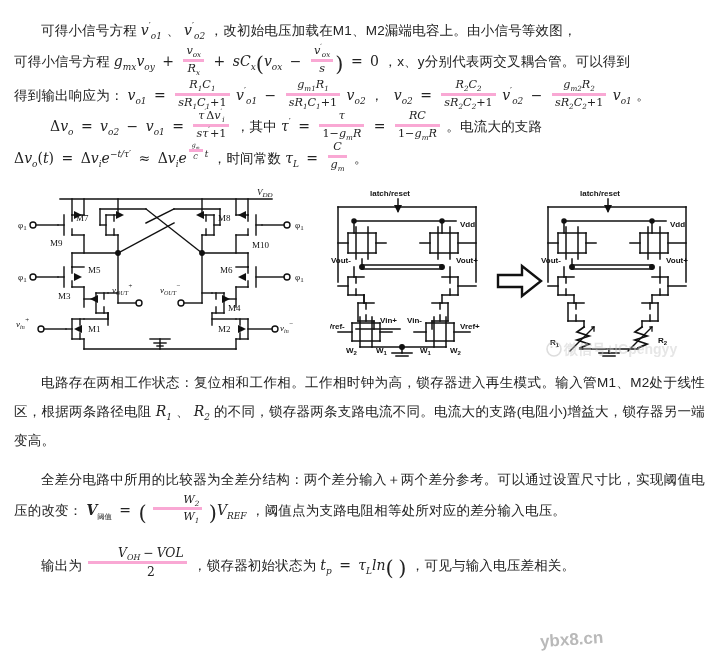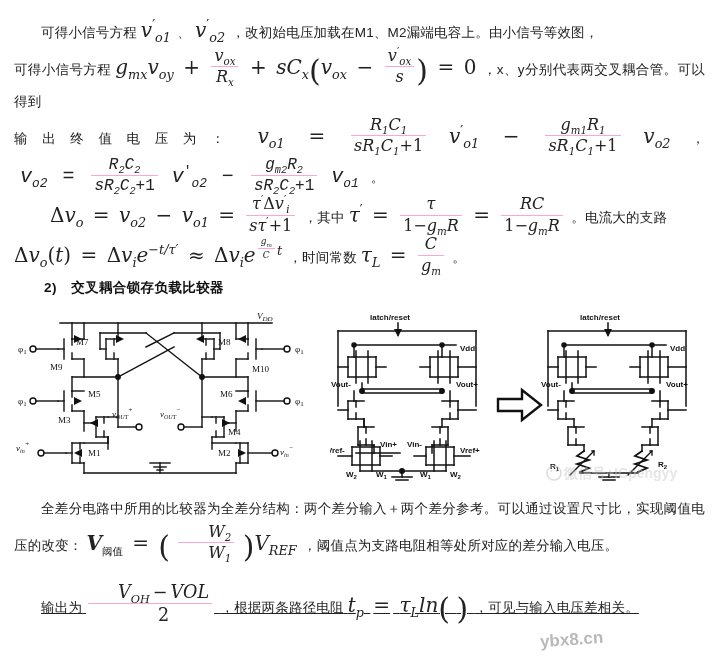--- a/index.html
+++ b/index.html
@@ -31,41 +31,41 @@
     padding: 0 14px 0 14px;
     text-align: justify;
     letter-spacing: .2px;
   }
   .indent { text-indent: 2em; }
 
   
   .math {
     font-family: "DejaVu Serif", "Liberation Serif", serif;
     font-style: italic;
-    font-size: 20px;
+    font-size: 14px;
     white-space: nowrap;
     letter-spacing: 0;
   }
   .math .up { font-style: normal; }
   .mi { font-style: italic; }
   sub, sup {
     font-size: 64%;
     font-style: italic;
     line-height: 0;
   }
   .frac {
     display: inline-block;
     vertical-align: -0.52em;
     text-align: center;
     font-size: 80%;
     margin: 0 2px;
   }
   .frac > .num {
     display: block;
-    border-bottom: 1px solid #f9a8d4;
+    border-bottom: 3px solid #f9a8d4;
     padding: 0 3px 1px 3px;
     line-height: 1.15;
   }
   .frac > .den {
     display: block;
     padding: 1px 3px 0 3px;
     line-height: 1.15;
   }
   .bigparen {
     font-size: 150%;
@@ -159,37 +159,37 @@
       <span class="op">+</span>
       <span class="mi">s</span><span class="mi">C</span><sub>x</sub><span class="bigparen">(</span><span class="mi">v</span><sub>ox</sub>
       <span class="op">−</span>
       <span class="frac"><span class="num"><span class="mi">v</span><sup style="font-style:normal">′</sup><sub>ox</sub></span><span class="den"><span class="mi">s</span></span></span><span class="bigparen">)</span>
       <span class="op">=</span> <span class="up">0</span>
     </span>
     <span>，x、y分别代表两交叉耦合管。可以得到</span>
   </div>
 
   <div class="para">
-    <span>输出终值电压为：</span>
+    <span>得到输出响应为：</span>
     <span class="math">
       <span class="mi">v</span><sub>o1</sub> <span class="op">=</span>
       <span class="frac">
         <span class="num"><span class="mi">R</span><sub>1</sub><span class="mi">C</span><sub>1</sub></span>
         <span class="den"><span class="mi">s</span><span class="mi">R</span><sub>1</sub><span class="mi">C</span><sub>1</sub><span class="up">+1</span></span>
       </span>
       <span class="mi">v</span><sup style="font-style:normal">′</sup><sub>o1</sub>
       <span class="op">−</span>
       <span class="frac">
         <span class="num"><span class="mi">g</span><sub>m1</sub><span class="mi">R</span><sub>1</sub></span>
         <span class="den"><span class="mi">s</span><span class="mi">R</span><sub>1</sub><span class="mi">C</span><sub>1</sub><span class="up">+1</span></span>
       </span>
       <span class="mi">v</span><sub>o2</sub>
     </span>
     <span>，</span>
-    <span class="math" style="margin-left:6px;font-family:Liberation Mono, monospace;">
+    <span class="math" style="margin-left:6px;">
       <span class="mi">v</span><sub>o2</sub> <span class="op">=</span>
       <span class="frac">
         <span class="num"><span class="mi">R</span><sub>2</sub><span class="mi">C</span><sub>2</sub></span>
         <span class="den"><span class="mi">s</span><span class="mi">R</span><sub>2</sub><span class="mi">C</span><sub>2</sub><span class="up">+1</span></span>
       </span>
       <span class="mi">v</span><sup style="font-style:normal">′</sup><sub>o2</sub>
       <span class="op">−</span>
       <span class="frac">
         <span class="num"><span class="mi">g</span><sub>m2</sub><span class="mi">R</span><sub>2</sub></span>
         <span class="den"><span class="mi">s</span><span class="mi">R</span><sub>2</sub><span class="mi">C</span><sub>2</sub><span class="up">+1</span></span>
@@ -234,25 +234,20 @@
       <span class="up">Δ</span><span class="mi">v</span><sub>i</sub><span class="mi">e</span><sup><span class="frac" style="vertical-align:-.35em;font-size:70%;"><span class="num"><span class="mi">g</span><sub>m</sub></span><span class="den"><span class="mi">C</span></span></span><span class="mi">t</span></sup>
     </span>
     <span>，时间常数</span>
     <span class="math">
       <span class="mi">τ</span><sub>L</sub> <span class="op">=</span>
       <span class="frac"><span class="num"><span class="mi">C</span></span><span class="den"><span class="mi">g</span><sub>m</sub></span></span>
     </span>
     <span>。</span>
   </div>
 
-  <div class="section-heading">
-    <span>2)</span>
-    <span style="display:inline-block;width:6px;"></span>
-    <span>交叉耦合锁存负载比较器</span>
-  </div>
 
   <div class="figures">
 
     <div class="fig" style="left:14px;top:4px;">
       <svg width="310" height="175" viewBox="0 0 310 175">
         <g stroke="#111" stroke-width="1.4" fill="none" stroke-linecap="square">
 
           <line x1="46" y1="20" x2="258" y2="20"></line>
 
           <line x1="58" y1="20" x2="58" y2="36"></line>
@@ -636,45 +631,52 @@
         <g opacity="0.55">
           <circle cx="14" cy="172" r="7" fill="none" stroke="#c2c2c2" stroke-width="1.6"></circle>
           <circle cx="11.5" cy="170" r="1.1" fill="#c2c2c2"></circle>
           <circle cx="16.5" cy="170" r="1.1" fill="#c2c2c2"></circle>
           <text class="wm-text" x="24" y="177" font-size="14">微信号+ICpengyy</text>
         </g>
       </svg>
     </div>
   </div>
 
+  <div class="para indent" style="margin-top:8px;">
+    <span>电路存在两相工作状态：复位相和工作相。工作相时钟为高，锁存器进入再生模式。输入管M1、M2处于线性区，根据两条路径电阻</span>
+    <span class="math"><span class="mi">R</span><sub>1</sub></span>
+    <span>、</span>
+    <span class="math"><span class="mi">R</span><sub>2</sub></span>
+    <span>的不同，锁存器两条支路电流不同。电流大的支路(电阻小)增益大，锁存器另一端变高。</span>
+  </div>
 
   <div class="para indent" style="margin-top:10px;">
     <span>全差分电路中所用的比较器为全差分结构：两个差分输入＋两个差分参考。可以通过设置尺寸比，实现阈值电压的改变：</span>
     <span class="math">
       <span class="mi" style="font-weight:bold;">V</span><sub style="font-style:normal;font-family:Liberation Sans, sans-serif;font-size:52%;">阈值</sub>
       <span class="op">=</span>
       <span class="bigparen">(</span>
       <span class="frac">
         <span class="num"><span class="mi">W</span><sub>2</sub></span>
         <span class="den"><span class="mi">W</span><sub>1</sub></span>
       </span>
       <span class="bigparen">)</span><span class="mi">V</span><sub>REF</sub>
     </span>
     <span>，阈值点为支路电阻相等处所对应的差分输入电压。</span>
   </div>
 
-  <div class="para indent" style="margin-top:10px;text-decoration:underline;">
+  <div class="para indent" style="margin-top:10px;">
     <span>输出为</span>
     <span class="math">
       <span class="frac" style="font-size:88%;margin-top:9px;">
         <span class="num"><span class="mi">V</span><sub>OH</sub><span class="op">−</span><span class="mi">VOL</span></span>
         <span class="den"><span class="up">2</span></span>
       </span>
     </span>
-    <span>，根据两条路径电阻</span>
+    <span>，锁存器初始状态为</span>
     <span class="math">
       <span class="mi">t</span><sub>p</sub> <span class="op">=</span>
       <span class="mi">τ</span><sub>L</sub><span class="mi">ln</span><span class="bigparen">(</span>
       <span class="bigparen">)</span>
     </span>
     <span>，可见与输入电压差相关。</span>
   </div>
 
   <div class="wm-inline" style="left:540px; top:630px; font-size:17px; transform:rotate(-4deg);">ybx8.cn</div>
 

